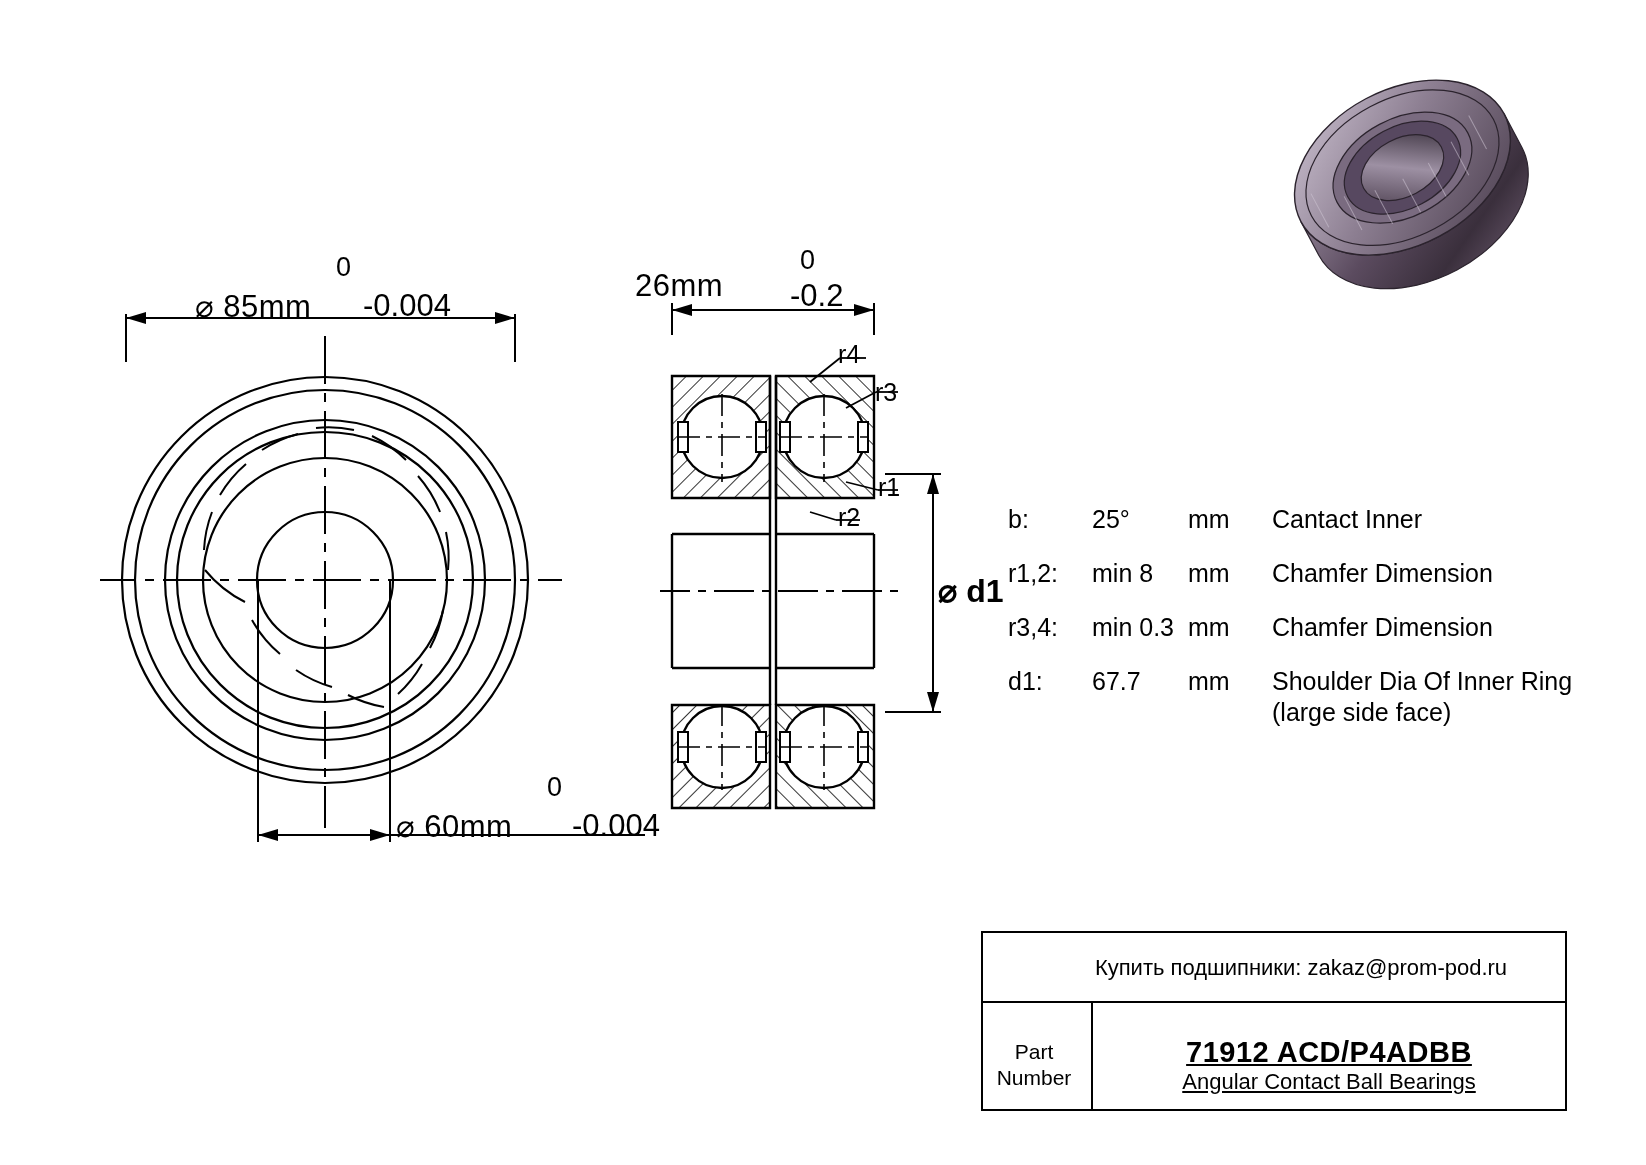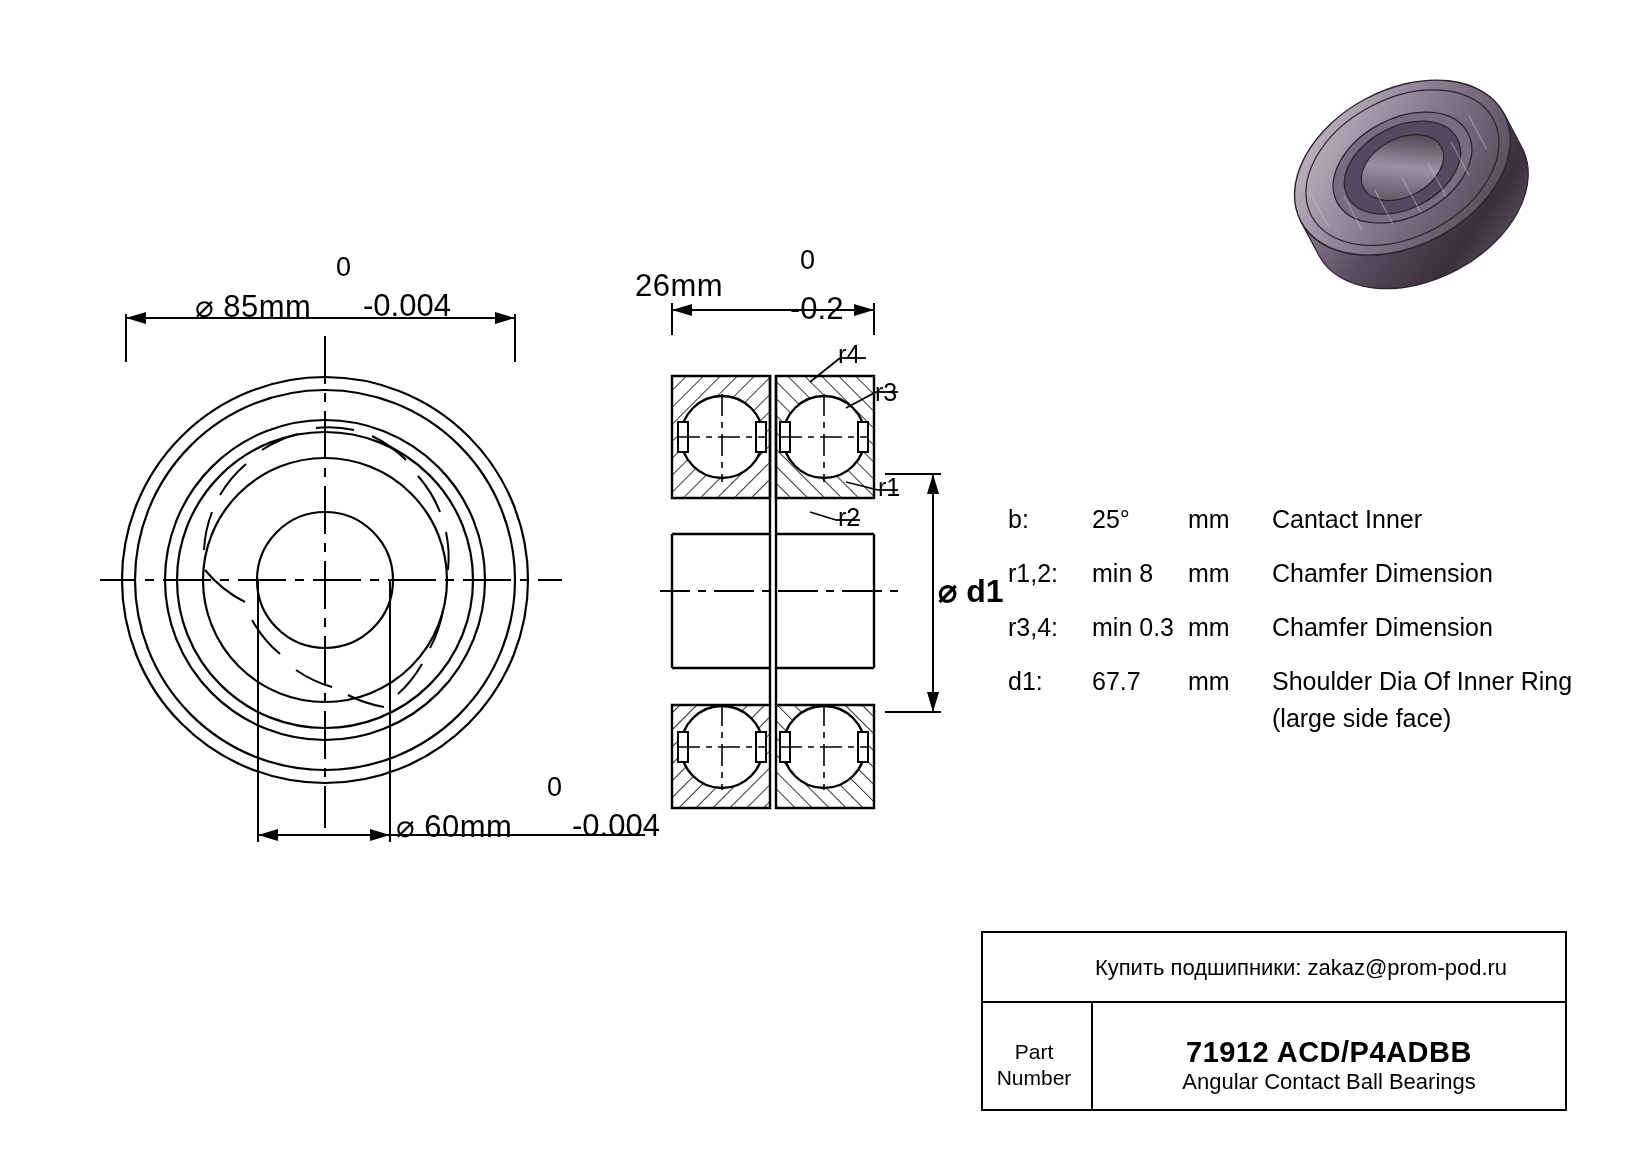--- a/index.html
+++ b/index.html
@@ -35,36 +35,36 @@
   #lbl-r2{left:838px;top:503px;}
   #lbl-d1{left:894px;top:572px;font-size:32px;font-weight:bold;margin-left:44px;}
 
   
   .spec{position:absolute;left:1008px;top:505px;width:580px;}
   .spec-row{display:flex;align-items:flex-start;margin-bottom:25px;font-size:25px;}
   .spec-key{width:84px;flex:0 0 84px;}
   .spec-val{width:96px;flex:0 0 96px;}
   .spec-unit{width:84px;flex:0 0 84px;}
   .spec-desc{flex:1 1 auto;}
-  .spec-desc2{font-size:25px;margin-top:8px;}
+  .spec-desc2{font-size:25px;margin-top:2px;}
 
   
   .tb-contact{
     position:absolute;left:983px;top:935px;width:636px;height:66px;
     display:flex;align-items:center;justify-content:center;
     font-size:22px;
   }
   .tb-partlabel{
     position:absolute;left:983px;top:1025px;width:102px;height:80px;
     display:flex;flex-direction:column;align-items:center;justify-content:center;
     font-size:21px;line-height:1.25;
   }
   .tb-partno{
     position:absolute;left:1093px;top:1025px;width:472px;height:80px;
-    display:flex;flex-direction:column;align-items:center;justify-content:center;
+    display:flex;flex-direction:column;align-items:center;justify-content:center;text-decoration:underline;
   }
   #part-number{font-size:29px;font-weight:bold;letter-spacing:0.5px;}
   #part-family{font-size:22px;}
 </style>
 </head>
 <body>
 
 <div class="sheet">
 
   <div class="abs" style="left:100px;top:250px;">
@@ -204,21 +204,21 @@
         <line x1="12" y1="8" x2="12" y2="40"></line>
         <line x1="214" y1="8" x2="214" y2="40"></line>
         <line x1="12" y1="15" x2="214" y2="15"></line>
       </g>
       <polygon points="12,15 32,9 32,21" fill="#000"></polygon>
       <polygon points="214,15 194,9 194,21" fill="#000"></polygon>
     </svg>
   </div>
   <div class="lbl" id="dim-w-val">26mm</div>
   <div class="lbl" id="dim-w-tolnum">0</div>
-  <div class="lbl" style="left:790px;top:278px;font-size:31px;margin-top:13px;">-0.2</div>
+  <div class="lbl" style="left:790px;top:278px;font-size:31px;">-0.2</div>
 
   <div class="abs" style="left:780px;top:330px;">
     <svg width="160" height="220" viewBox="0 0 160 220">
       <g stroke="#000" stroke-width="1.8" fill="none">
         <line x1="30" y1="52" x2="60" y2="28"></line>
         <line x1="60" y1="28" x2="86" y2="28"></line>
         <line x1="66" y1="78" x2="96" y2="62"></line>
         <line x1="96" y1="62" x2="118" y2="62"></line>
         <line x1="66" y1="152" x2="98" y2="160"></line>
         <line x1="98" y1="160" x2="118" y2="160"></line>

